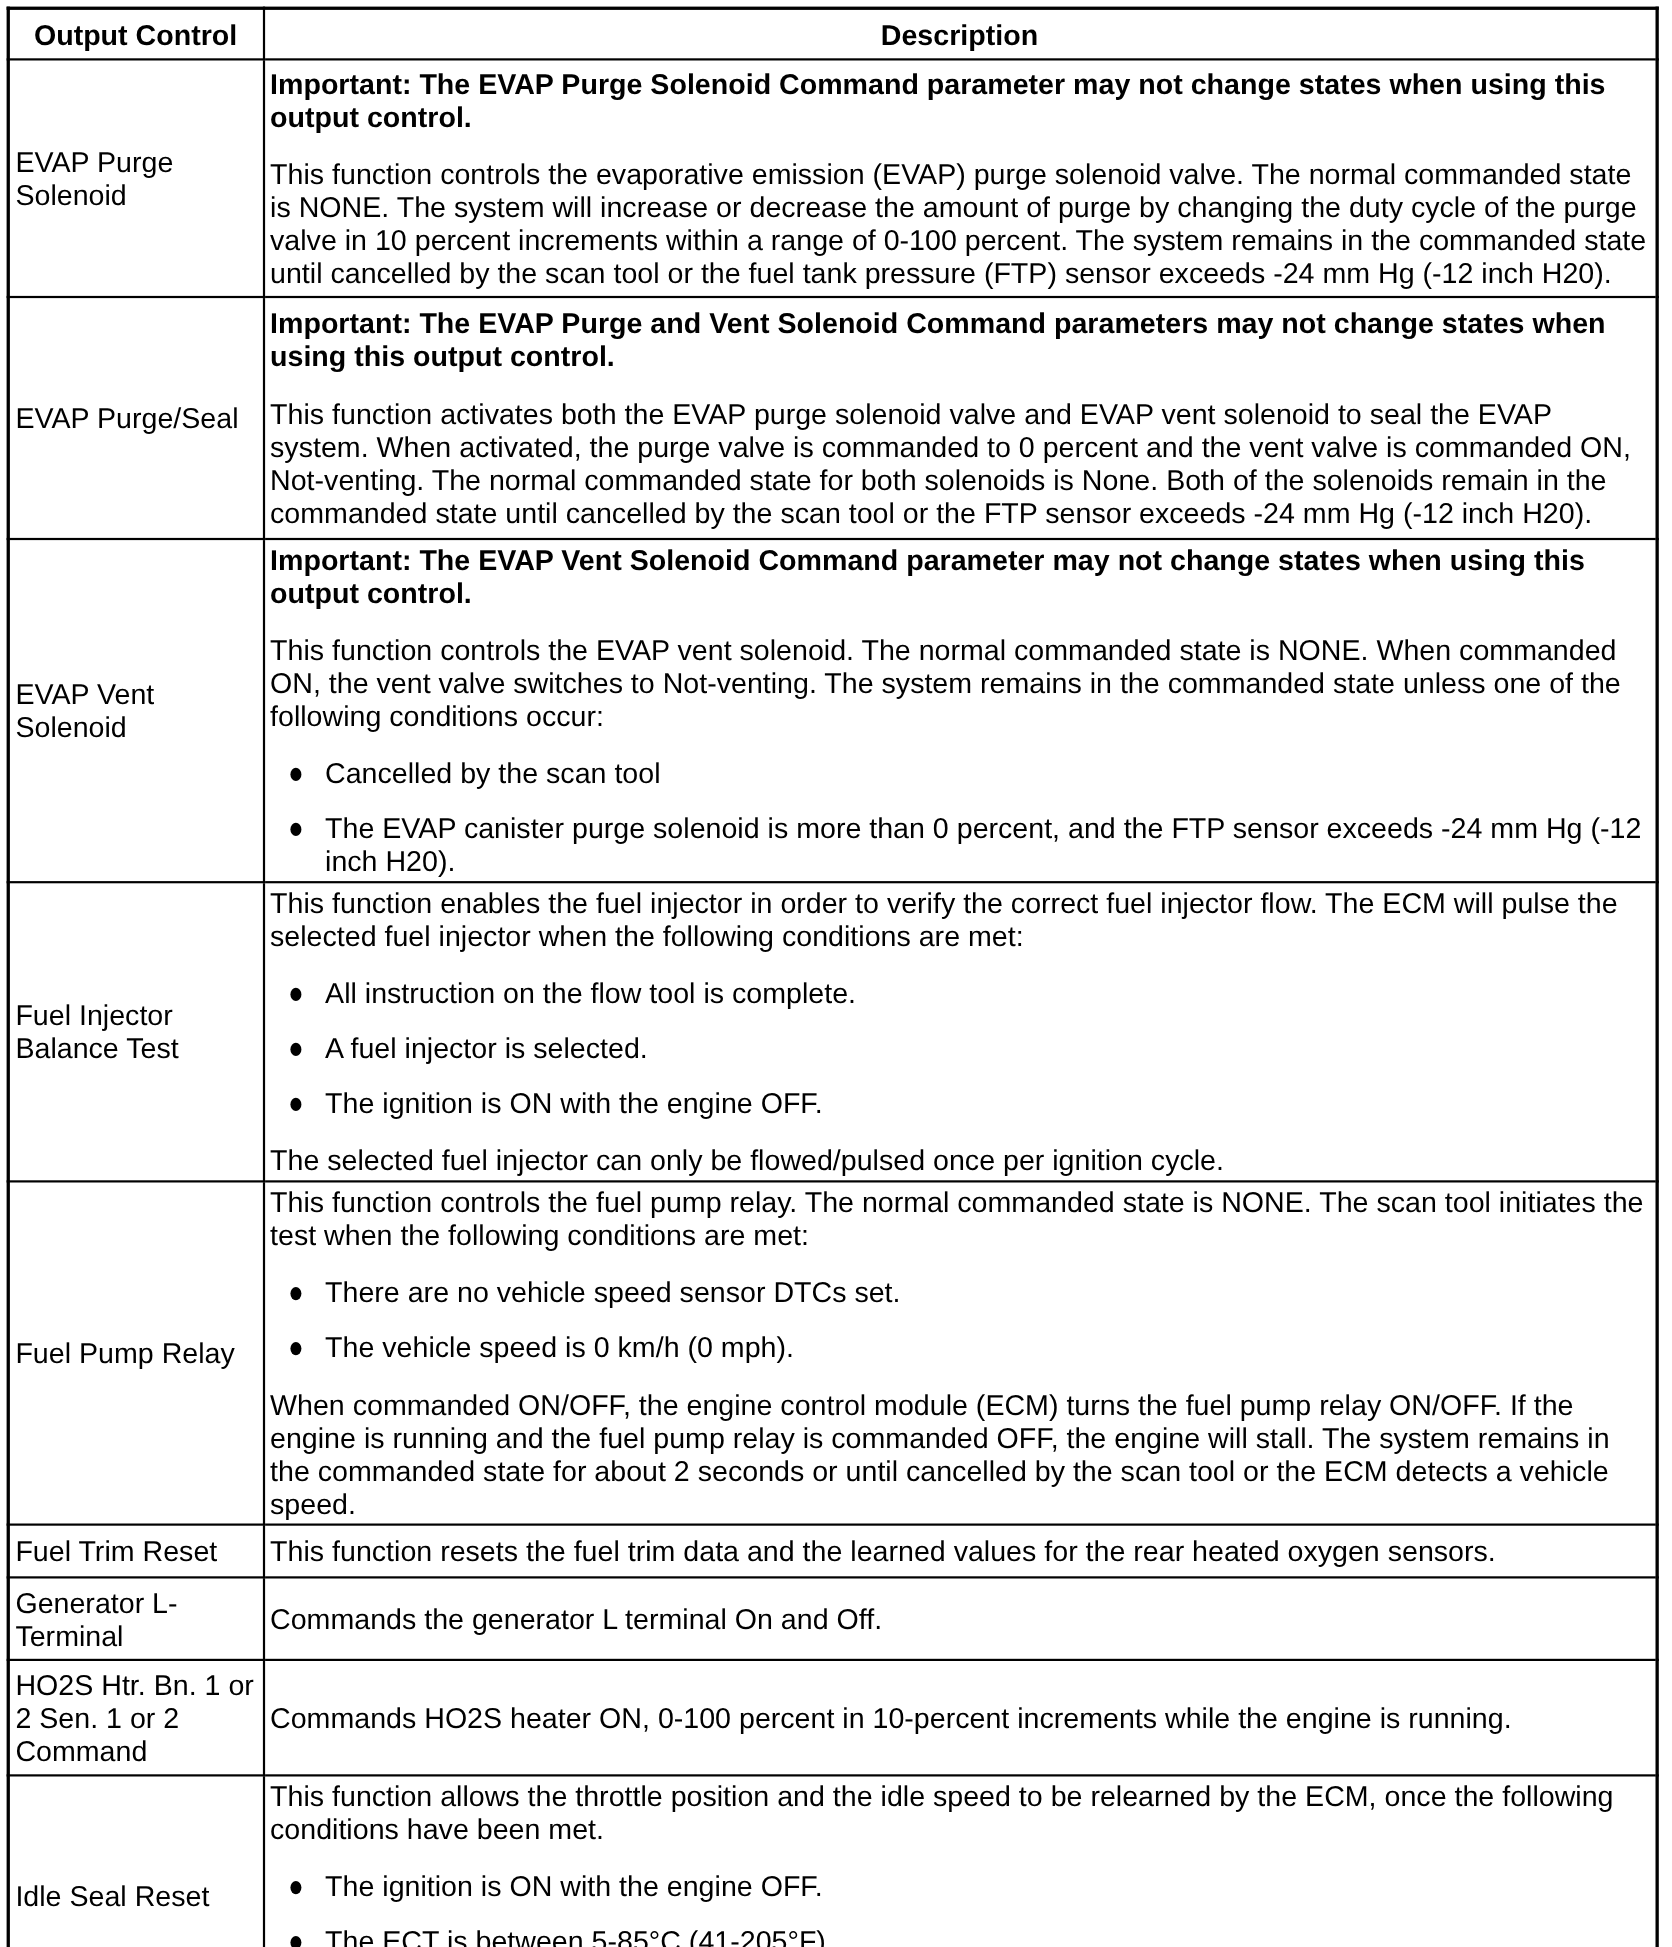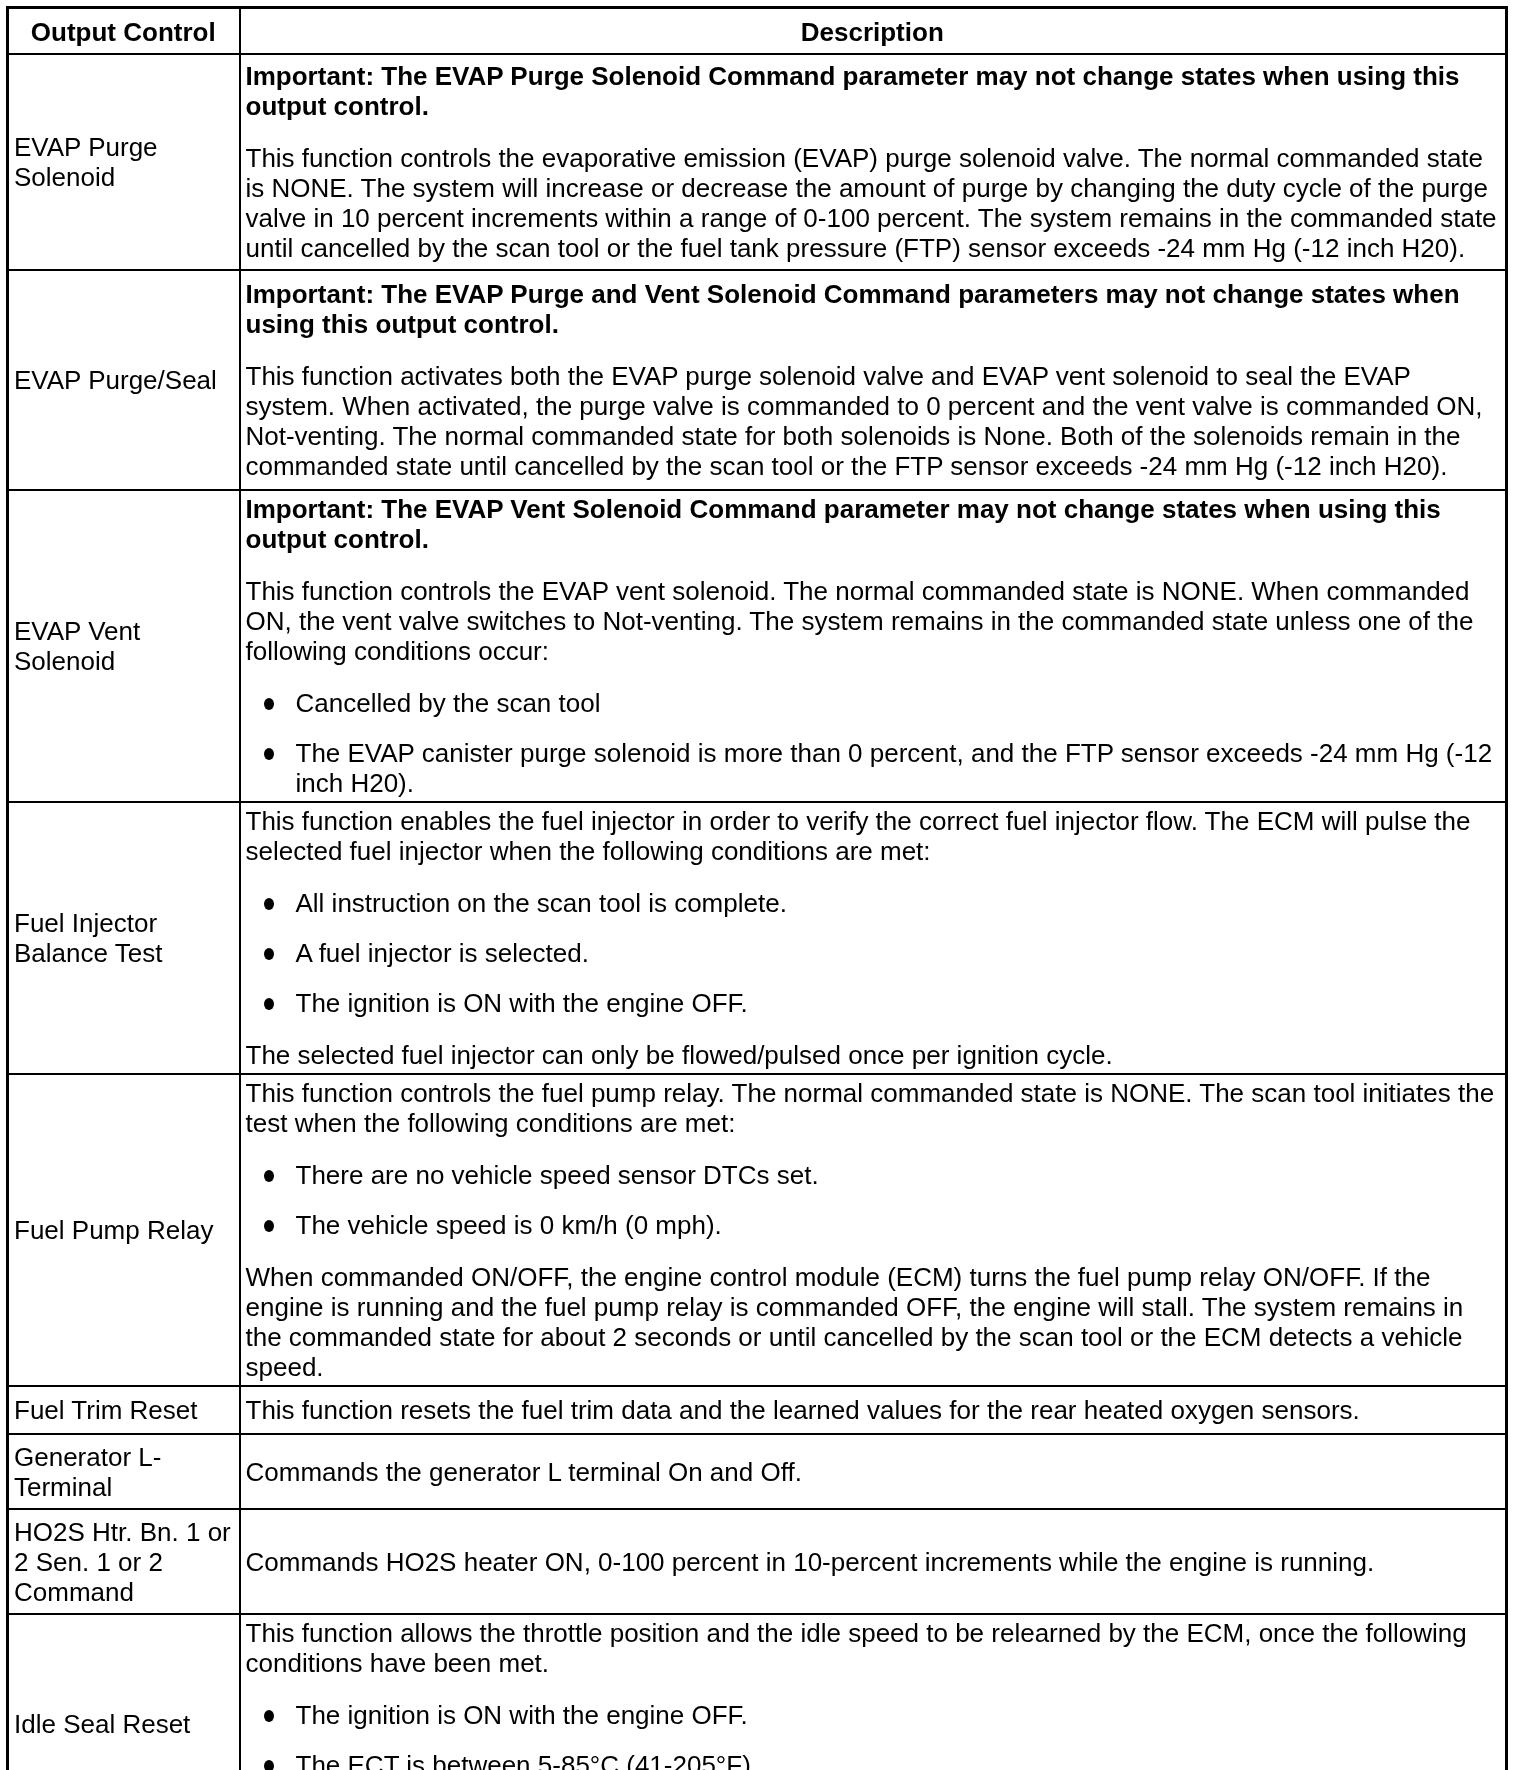--- a/index.html
+++ b/index.html
@@ -73,21 +73,21 @@
           <li><span class="bullet"></span><span>The EVAP canister purge solenoid is more than 0 percent, and the FTP sensor exceeds -24 mm Hg (-12 inch H20).</span></li>
         </ul>
       </td>
     </tr>
 
     <tr class="r4">
       <td>Fuel Injector Balance Test</td>
       <td class="desc">
         <p>This function enables the fuel injector in order to verify the correct fuel injector flow. The ECM will pulse the selected fuel injector when the following conditions are met:</p>
         <ul>
-          <li><span class="bullet"></span><span>All instruction on the scan tool is complete.</span></li>
+          <li><span class="bullet"></span><span>All instruction on the flow tool is complete.</span></li>
           <li><span class="bullet"></span><span>A fuel injector is selected.</span></li>
           <li><span class="bullet"></span><span>The ignition is ON with the engine OFF.</span></li>
         </ul>
         <p>The selected fuel injector can only be flowed/pulsed once per ignition cycle.</p>
       </td>
     </tr>
 
     <tr class="r5">
       <td>Fuel Pump Relay</td>
       <td class="desc">

